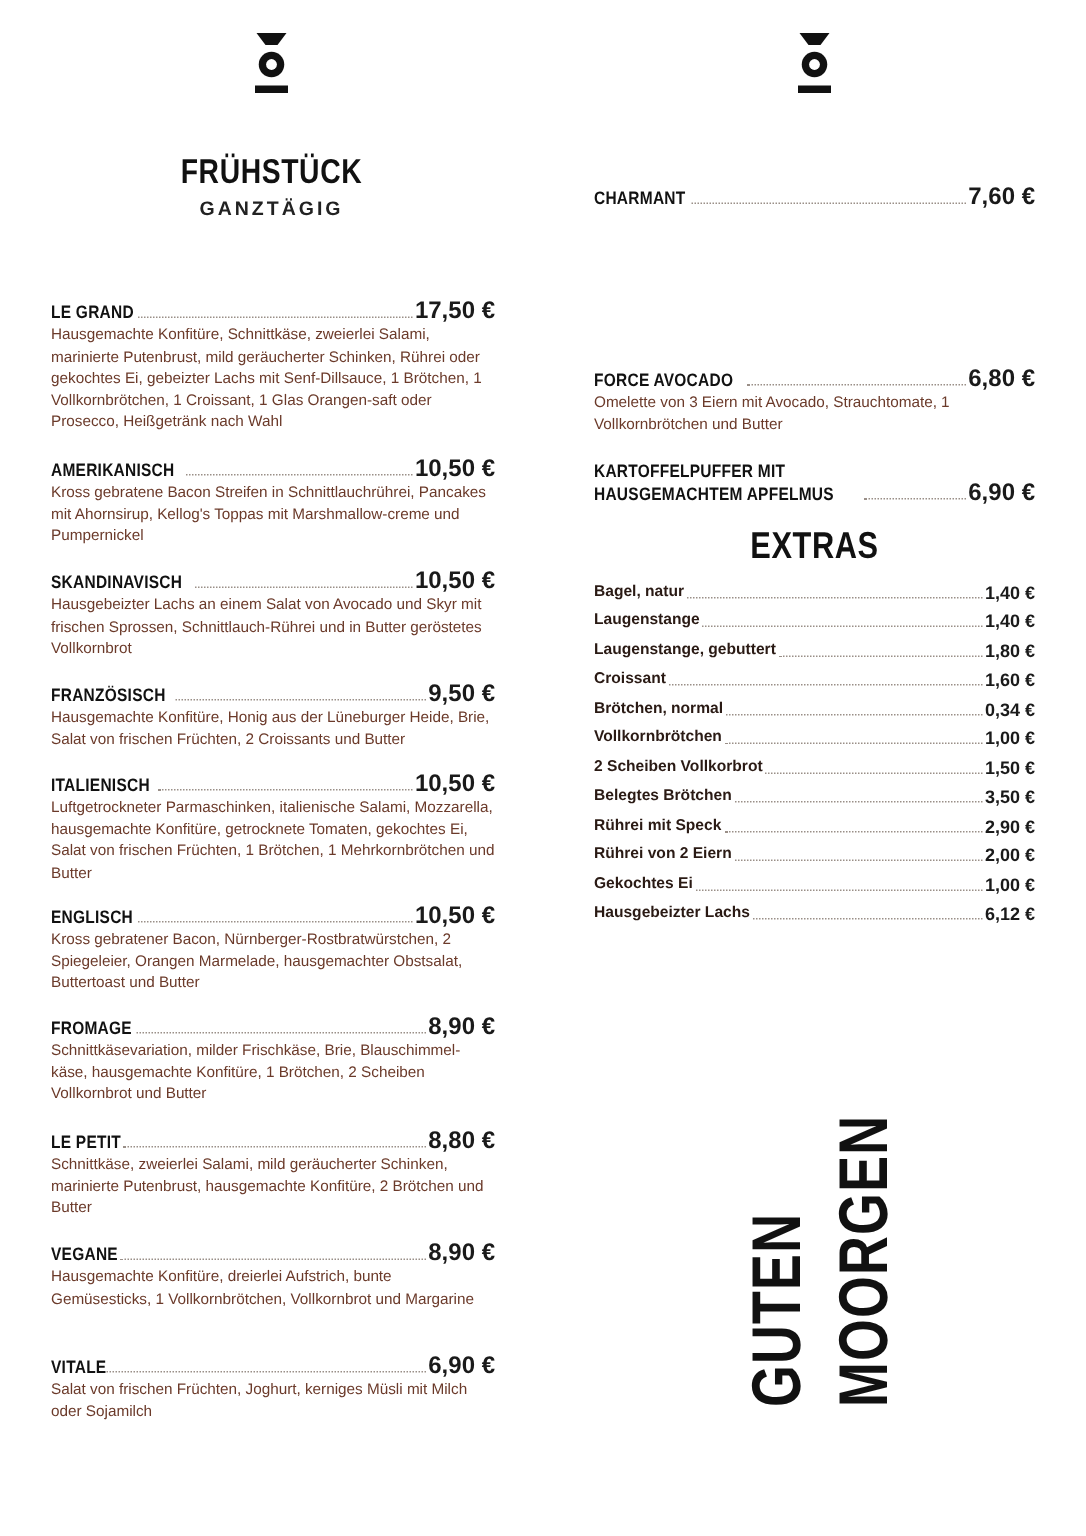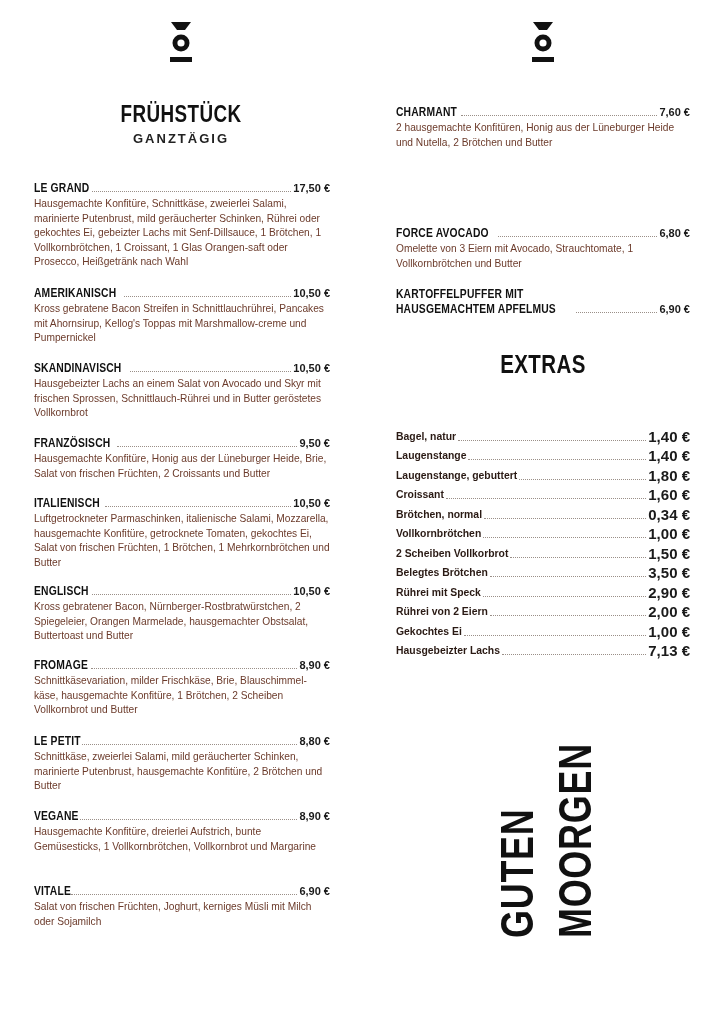--- a/index.html
+++ b/index.html
@@ -17,35 +17,35 @@
     font-family: "Liberation Sans", sans-serif; font-weight: bold; color: #111;
     letter-spacing: 0.5px; transform: scaleX(0.82); transform-origin: center; }
   .t-fruh { top: 101px; font-size: 23px; }
   .t-ganz { top: 131px; font-size: 13px; letter-spacing: 2px; font-weight: bold; transform: none; color: #222; }
   .t-extras { top: 350px; font-size: 25px; }
 
   .item { position: absolute; }
   .col-left .item { left: 34px; width: 296px; }
   .col-right .item { left: 34px; width: 294px; }
 
-  .head { display: flex; align-items: flex-end; font-size: 12px; line-height: 14px; }
+  .head { display: flex; align-items: flex-end; font-size: 12px; line-height: 14px; margin-top: 20px; }
   .name { font-family: "Liberation Sans", sans-serif; font-weight: bold; color: #111;
     letter-spacing: 0.2px; white-space: nowrap; display: inline-block;
     transform: scaleX(0.86); transform-origin: left bottom; margin-right: -8px; }
   .dots { flex: 1; border-bottom: 1px dotted #9a8f88; margin: 0 2px 3px 2px; min-width: 10px; }
-  .price { font-family: "Liberation Sans", sans-serif; font-weight: bold; font-size: 11px;
+  .price { font-family: "Liberation Sans", sans-serif; font-weight: bold; font-size: 16px;
     color: #1a1a1a; white-space: nowrap; }
   .desc { font-family: "Liberation Sans", sans-serif; font-size: 10.2px; line-height: 14.6px;
     color: #6b3a2a; margin-top: 2px; }
 
   .extra { position: absolute; left: 34px; width: 294px; display: flex; align-items: flex-end;
-    font-family: "Liberation Sans", sans-serif; font-size: 10.4px; line-height: 12px; margin-top: 42px; }
+    font-family: "Liberation Sans", sans-serif; font-size: 10.4px; line-height: 12px; }
   .extra .ename { font-weight: bold; color: #2a1a14; white-space: nowrap; }
   .extra .dots { margin-bottom: 2px; }
-  .extra .price { font-size: 15px; }
+  .extra .price { font-size: 12px; }
 
   .vertical { position: absolute; left: 128px; top: 698px; width: 120px; height: 240px; }
   .vertical .vt { position: absolute; font-family: "Liberation Sans", sans-serif; font-weight: bold;
     font-size: 46px; color: #111; letter-spacing: 1px; white-space: nowrap;
     transform-origin: left top; }
 </style>
 </head>
 <body>
 
 <div class="col col-left">
@@ -157,21 +157,20 @@
     <circle cx="12" cy="21" r="3.6" fill="#fff"></circle>
     <rect x="1" y="35" width="22" height="5" fill="#111"></rect>
   </svg>
 
   <div class="item" style="top:105px">
     <div class="head">
         <span class="name">CHARMANT</span>
         <span class="dots"></span>
         <span class="price">7,60 €</span>
       </div>
-    <div class="desc">2 hausgemachte Konfitüren, Honig aus der Lüneburger Heide und Nutella, 2 Brötchen und Butter</div>
   </div>
 
 
   <div class="item" style="top:226px">
     <div class="head">
         <span class="name">FORCE AVOCADO</span>
         <span class="dots"></span>
         <span class="price">6,80 €</span>
       </div>
     <div class="desc">Omelette von 3 Eiern mit Avocado, Strauchtomate, 1 Vollkornbrötchen und Butter</div>
@@ -241,20 +240,20 @@
       <span class="price">2,00 €</span>
     </div>
   <div class="extra" style="top:584px">
       <span class="ename">Gekochtes Ei</span>
       <span class="dots"></span>
       <span class="price">1,00 €</span>
     </div>
   <div class="extra" style="top:603px">
       <span class="ename">Hausgebeizter Lachs</span>
       <span class="dots"></span>
-      <span class="price">7,13 €</span>
+      <span class="price">6,12 €</span>
     </div>
 
   <div class="vertical">
     <div class="vt" style="left:0px; top:240px; transform: rotate(-90deg) scaleX(0.78);">GUTEN</div>
     <div class="vt" style="left:58px; top:240px; transform: rotate(-90deg) scaleX(0.78);">MOORGEN</div>
   </div>
 </div>
 
 </body></html>

